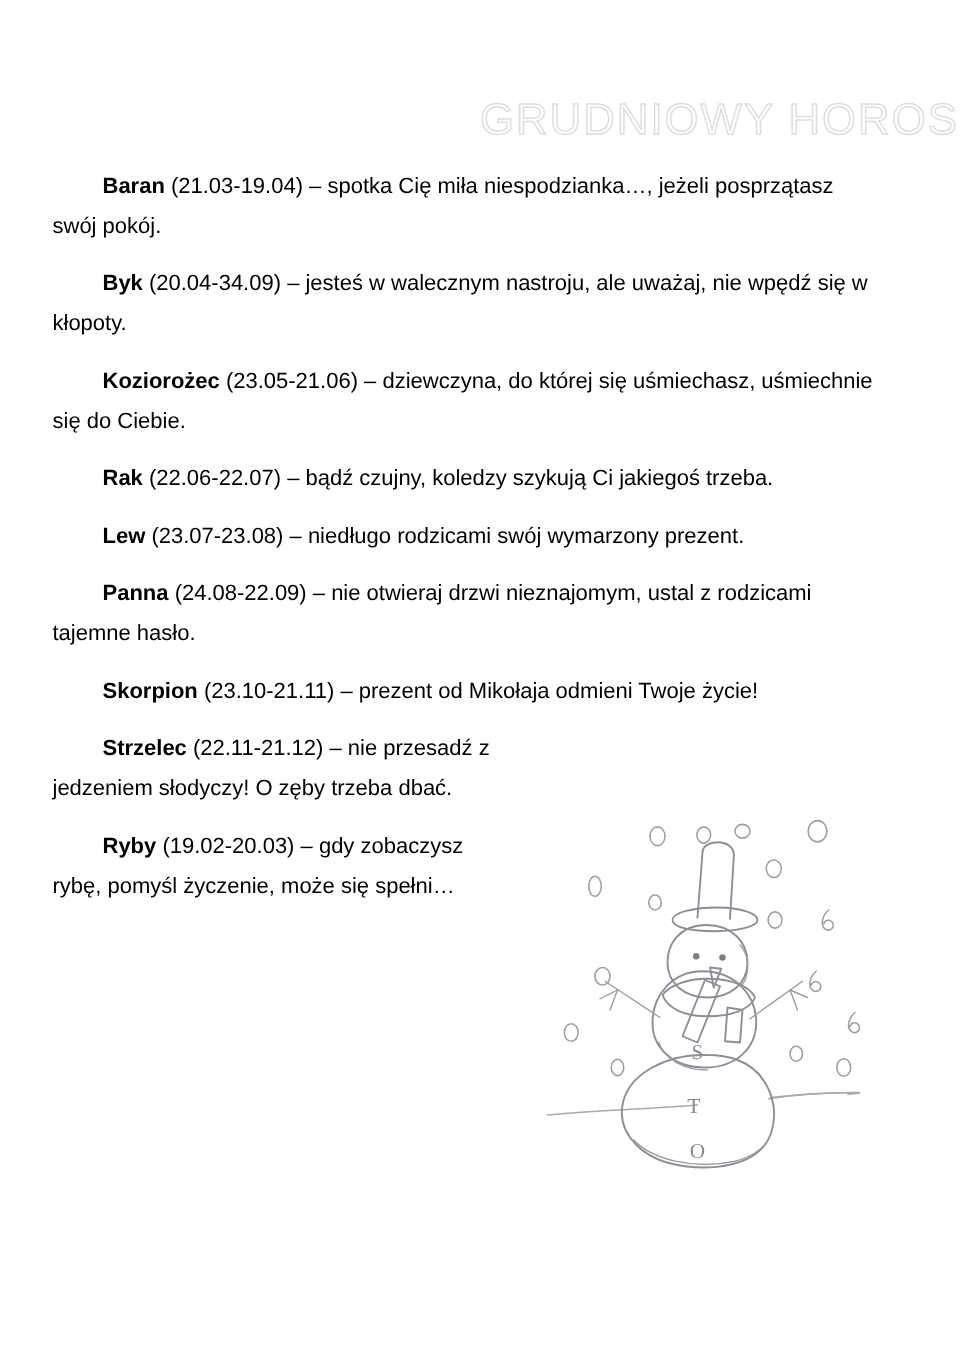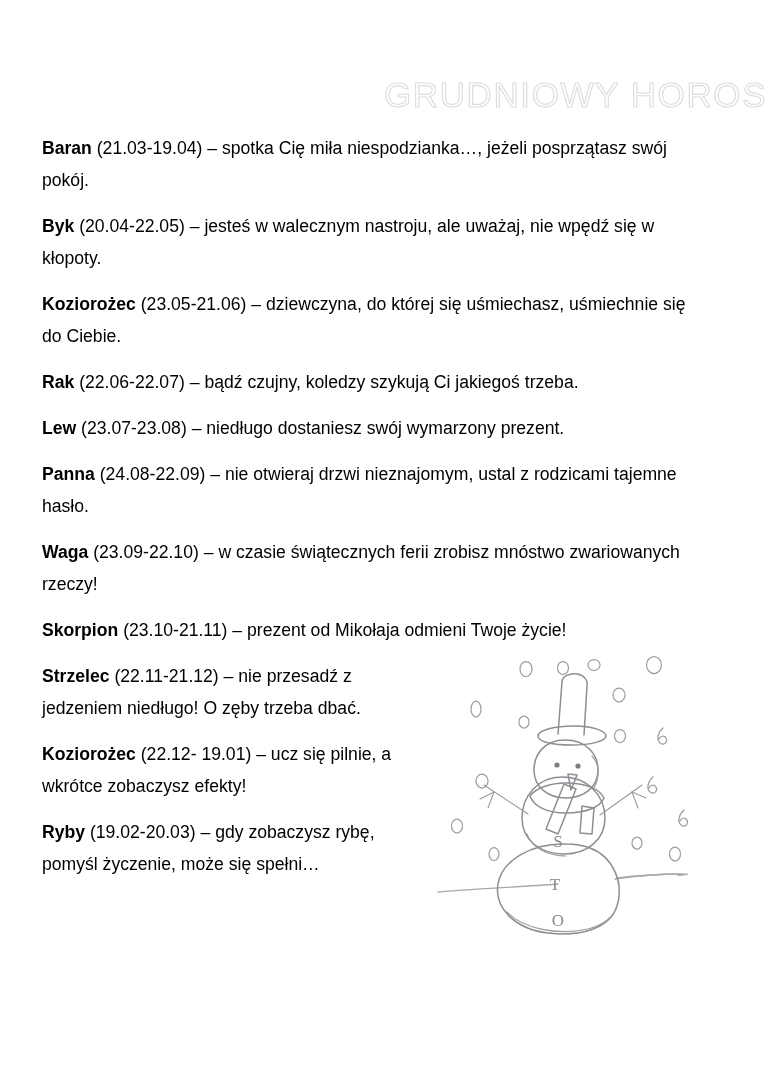--- a/index.html
+++ b/index.html
@@ -57,20 +57,21 @@
   }
   .entry {
     margin: 0 0 14px 0;
     font-size: 17.6px;
     line-height: 32px;
     color: #000000;
     text-align: left;
   }
   .entry .sign {
     font-weight: bold;
+    margin-left: 40px;
   }
   .entry.narrow {
     width: 370px;
   }
 
   
   .drawing {
     position: absolute;
     left: 410px;
     top: 622px;
@@ -129,37 +130,35 @@
   <div class="title-wrap">
     <svg class="title-svg" viewBox="0 0 520 46">
       <text x="260" y="33">GRUDNIOWY HOROSKOP</text>
     </svg>
   </div>
 
   <div class="content">
 
     <p class="entry"><span class="sign">Baran</span> <span>(21.03-19.04)</span> <span>– spotka Cię miła niespodzianka…, jeżeli posprzątasz swój pokój.</span></p>
 
-    <p class="entry"><span class="sign">Byk</span> <span>(20.04-22.05)</span> <span>– jesteś w walecznym  nastroju, ale uważaj, nie wpędź się w kłopoty.</span></p>
+    <p class="entry"><span class="sign">Byk</span> <span>(20.04-34.09)</span> <span>– jesteś w walecznym  nastroju, ale uważaj, nie wpędź się w kłopoty.</span></p>
 
     <p class="entry"><span class="sign">Koziorożec</span> <span>(23.05-21.06)</span> <span>– dziewczyna, do której się uśmiechasz, uśmiechnie się do Ciebie.</span></p>
 
     <p class="entry"><span class="sign">Rak</span> <span>(22.06-22.07)</span> <span>– bądź czujny, koledzy szykują Ci jakiegoś trzeba.</span></p>
 
-    <p class="entry"><span class="sign">Lew</span> <span>(23.07-23.08)</span> <span>– niedługo dostaniesz swój wymarzony prezent.</span></p>
+    <p class="entry"><span class="sign">Lew</span> <span>(23.07-23.08)</span> <span>– niedługo rodzicami swój wymarzony prezent.</span></p>
 
     <p class="entry"><span class="sign">Panna</span> <span>(24.08-22.09)</span> <span>– nie otwieraj drzwi nieznajomym, ustal z rodzicami tajemne hasło.</span></p>
 
-    <p class="entry"><span class="sign">Waga</span> <span>(23.09-22.10)</span> <span>– w czasie świątecznych ferii zrobisz mnóstwo zwariowanych rzeczy!</span></p>
 
     <p class="entry"><span class="sign">Skorpion</span> <span>(23.10-21.11)</span> <span>– prezent od Mikołaja odmieni Twoje życie!</span></p>
 
-    <p class="entry narrow"><span class="sign">Strzelec</span> <span>(22.11-21.12)</span> <span>– nie przesadź z jedzeniem niedługo! O zęby trzeba dbać.</span></p>
-
-    <p class="entry narrow"><span class="sign">Koziorożec</span> <span>(22.12- 19.01)</span> <span>– ucz się pilnie, a wkrótce zobaczysz efekty!</span></p>
+    <p class="entry narrow"><span class="sign">Strzelec</span> <span>(22.11-21.12)</span> <span>– nie przesadź z jedzeniem słodyczy! O zęby trzeba dbać.</span></p>
+
 
 
     <p class="entry narrow"><span class="sign">Ryby</span> <span>(19.02-20.03)</span> <span>– gdy zobaczysz rybę, pomyśl życzenie, może się spełni…</span></p>
 
   </div>
 
   <div class="drawing">
     <svg viewBox="0 0 350 320" xmlns="http://www.w3.org/2000/svg">
 
       <path class="pencil-light" d="M28 270 C60 267,110 265,148 262"></path>

